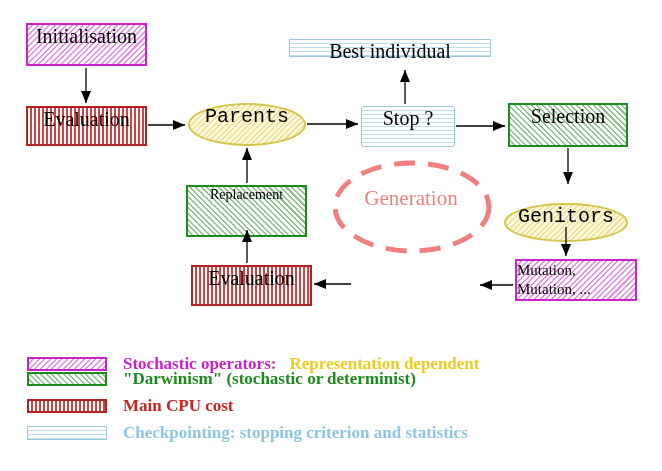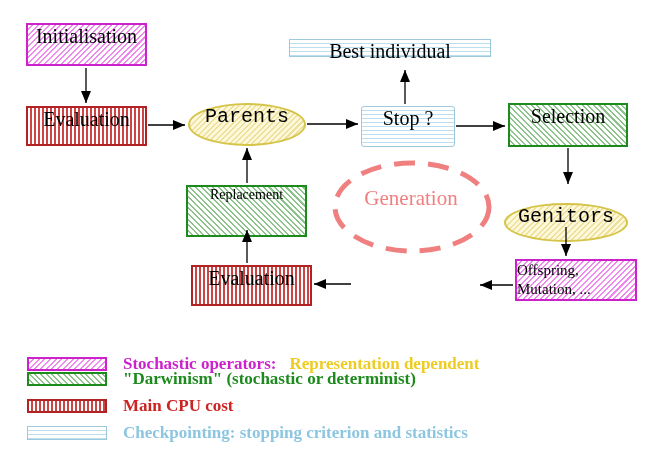--- a/index.html
+++ b/index.html
@@ -85,21 +85,21 @@
 
   <div class="node p-green" id="n-replacement">
     <span>Replacement</span>
   </div>
 
   <div class="node p-yellow ellipse" id="n-genitors">
     <span>Genitors</span>
   </div>
 
   <div class="node p-magenta" id="n-crossover">
-    <span>Offspring,</span>
+    <span>Mutation,</span>
     <span>Mutation, ...</span>
   </div>
 
 
   <div class="node p-red" id="n-evaluation-bottom">
     <span>Evaluation</span>
   </div>
 
   <div class="node" id="n-generation-label">
     <span>Generation</span>

